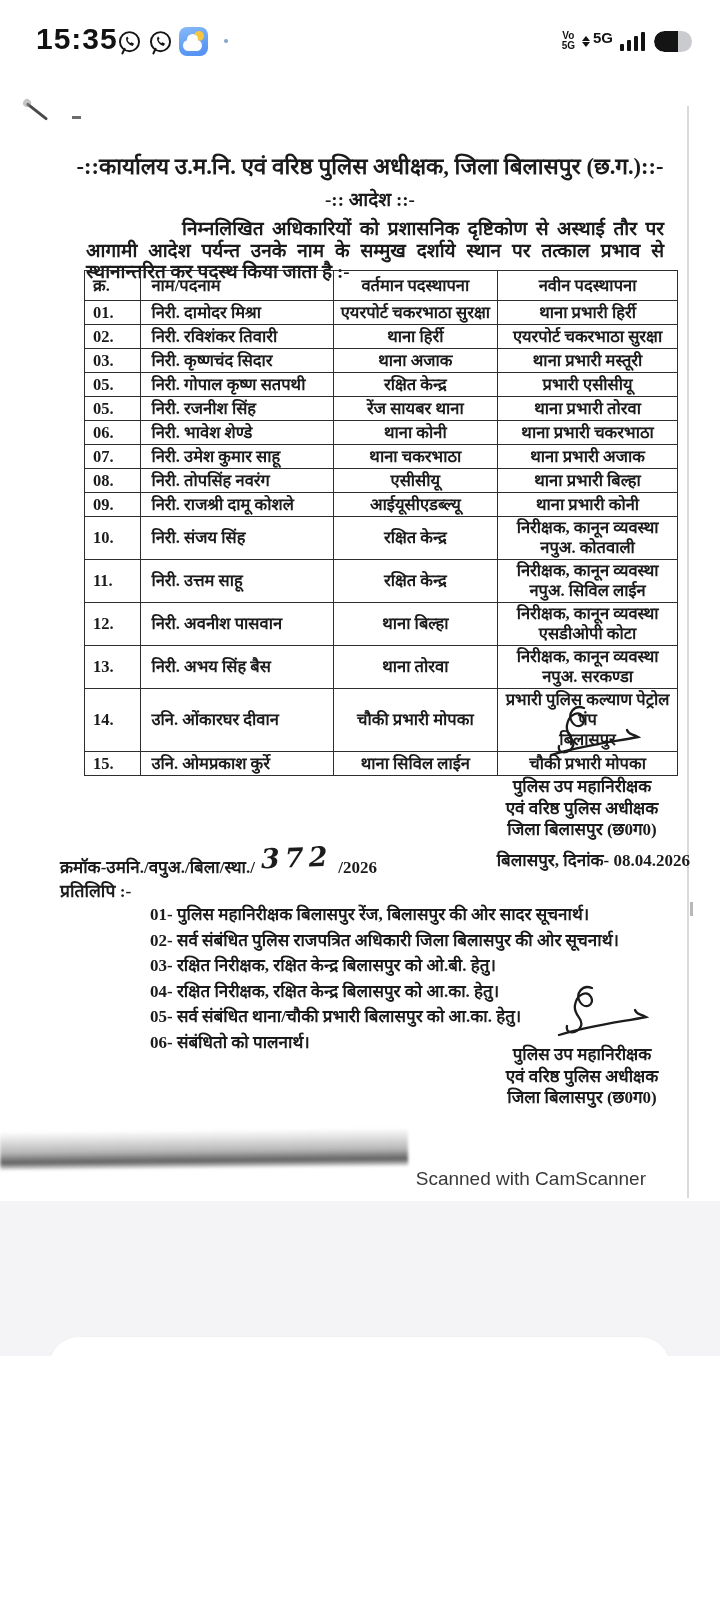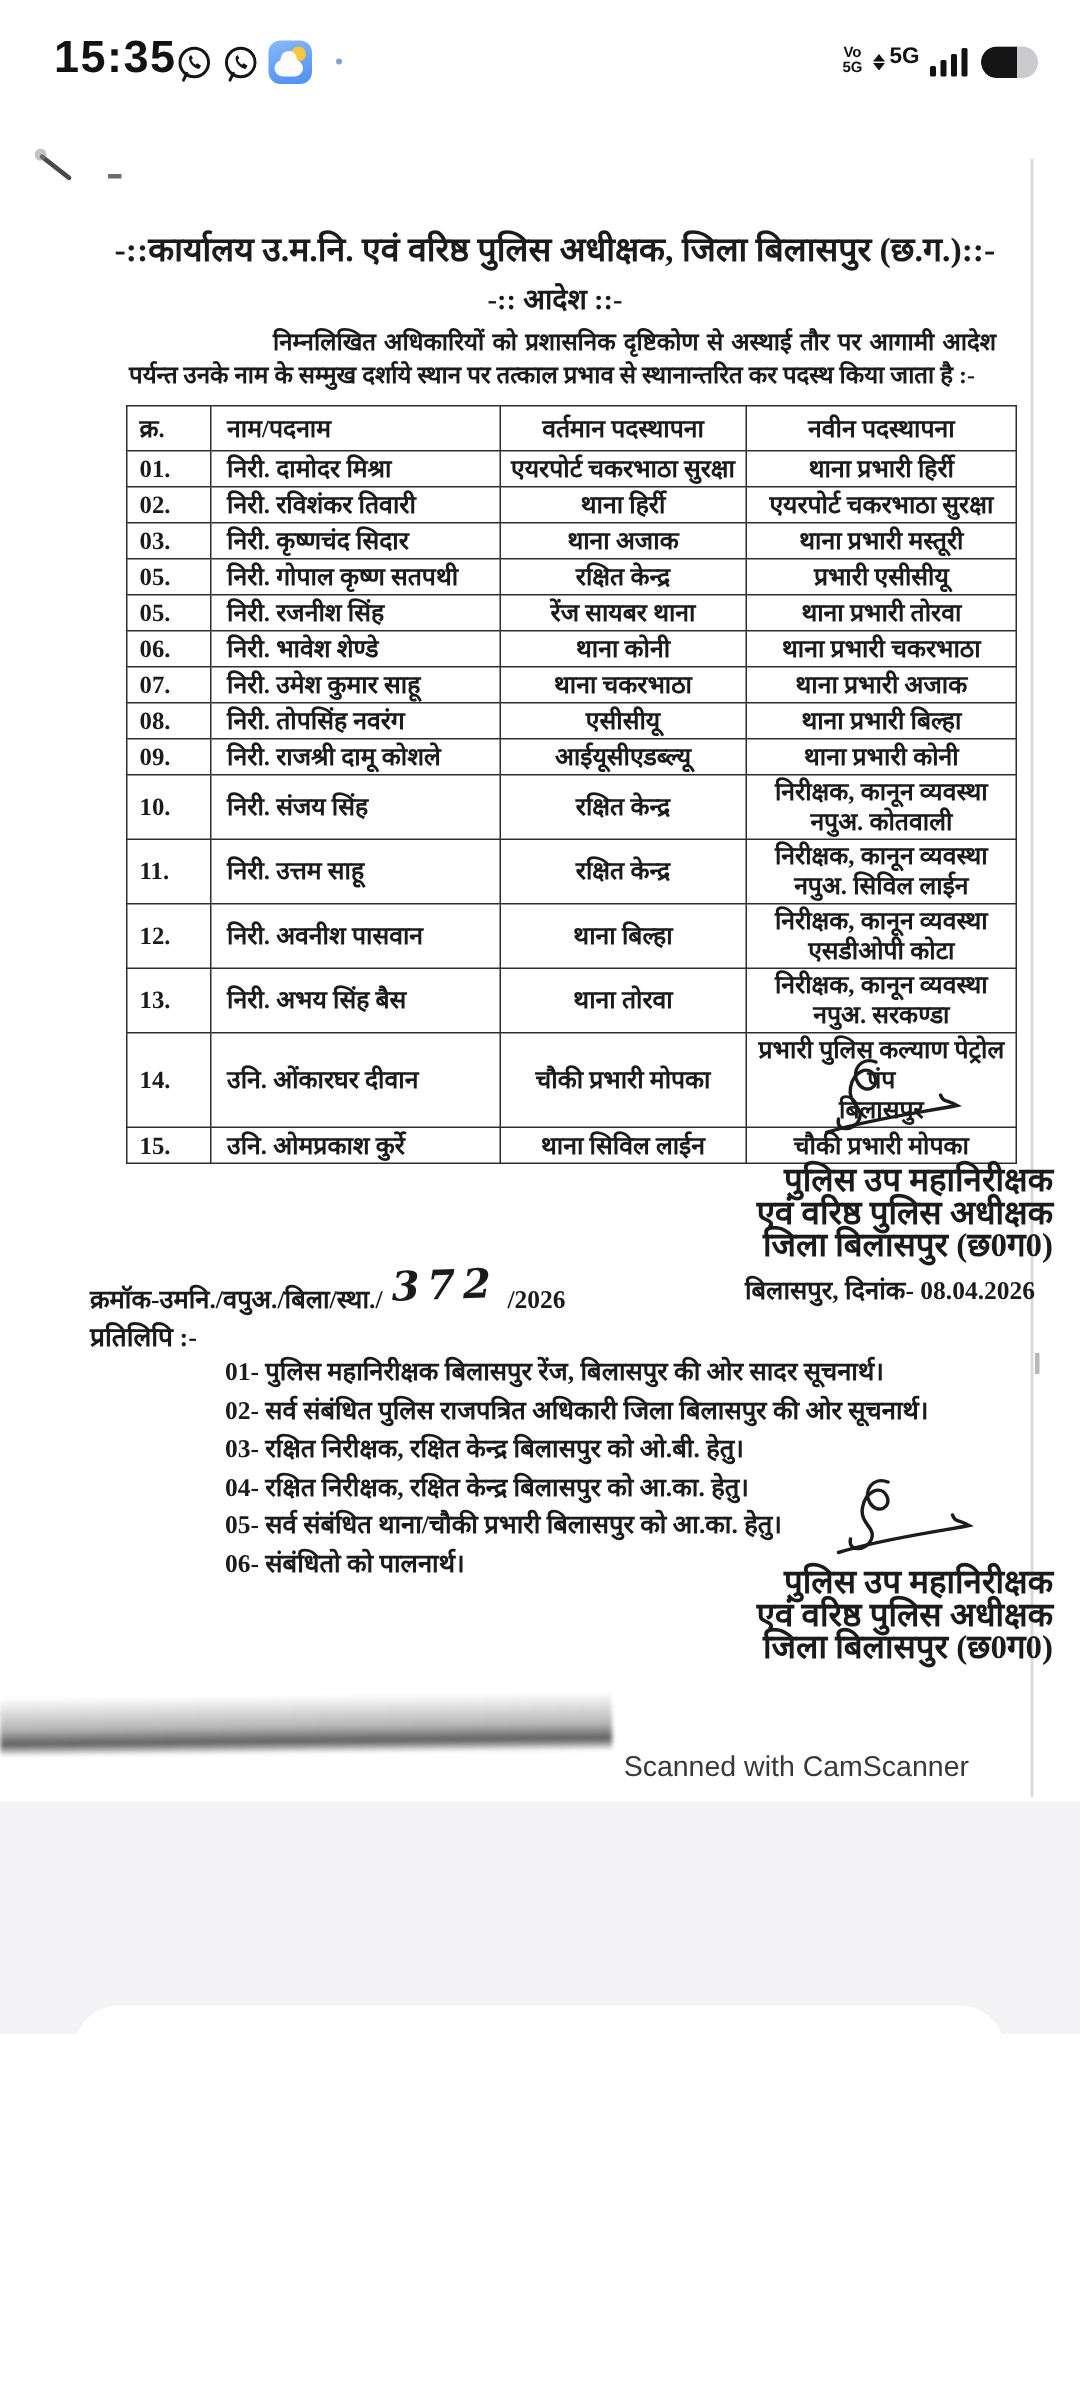--- a/index.html
+++ b/index.html
@@ -36,37 +36,37 @@
     transform:rotate(38deg);border-radius:2px;}
   .pen-mark:after{content:"";position:absolute;left:-4px;top:-3px;width:8px;height:8px;background:#8a8a8a;opacity:.5;border-radius:50%;}
   .pen-dash{position:absolute;left:72px;top:20px;width:9px;height:2.5px;background:#6d6d6d;}
   .page-edge{position:absolute;left:687px;top:10px;width:2px;height:1092px;background:#d9d9d9;}
   .page-tick{position:absolute;left:690px;top:806px;width:2.5px;height:14px;background:#9a9a9a;opacity:.7;}
 
   .doc-title{position:absolute;left:60px;top:54px;width:620px;text-align:center;
     font-size:22.5px;font-weight:700;}
   .doc-subtitle{position:absolute;left:60px;top:90px;width:620px;text-align:center;
     font-size:19px;font-weight:700;}
-  .doc-intro{position:absolute;left:86px;top:122px;width:578px;font-size:16px;font-weight:700;
+  .doc-intro{position:absolute;left:86px;top:122px;width:578px;font-size:19px;font-weight:700;
     line-height:21.5px;text-indent:96px;text-align:justify;}
 
   table.order{position:absolute;left:84px;top:174px;width:594px;border-collapse:collapse;
     font-size:16.5px;font-weight:700;color:#1b1b1b;}
   table.order th,table.order td{border:1.7px solid #2e2e2e;padding:1px 4px;line-height:20px;
     white-space:pre-line;overflow:hidden;}
   table.order th{height:27px;text-align:center;}
   table.order td{height:21px;}
   table.order .c0{width:46px;text-align:left;padding-left:8px;margin-top:20px;}
   table.order .c1{width:190px;text-align:left;padding-left:10px;}
   table.order .c2{width:163px;text-align:center;}
   table.order .c3{width:183px;text-align:center;}
 
   .sig-squiggle1{position:absolute;left:540px;top:608px;}
   .sig-squiggle2{position:absolute;left:548px;top:888px;}
-  .sig-block{position:absolute;width:240px;text-align:right;font-size:22px;font-weight:700;line-height:21.5px;}
+  .sig-block{position:absolute;width:240px;text-align:center;font-size:17px;font-weight:700;line-height:21.5px;}
   .sig1{left:462px;top:680px;}
   .sig2{left:462px;top:948px;}
 
   .ref-line{position:absolute;left:60px;top:752px;width:630px;display:flex;justify-content:space-between;
     font-size:17px;font-weight:700;}
   .hand-number{font-family:"DejaVu Serif",serif;font-style:italic;font-size:27px;font-weight:700;
     letter-spacing:5px;position:relative;top:-6px;margin:0 6px;transform:rotate(-2deg);display:inline-block;}
   .copies-label{position:absolute;left:60px;top:782px;font-size:17.5px;font-weight:700;}
   .copies-list{position:absolute;left:106px;top:806px;font-size:17px;font-weight:700;line-height:25.5px;margin-left:44px;}
 

